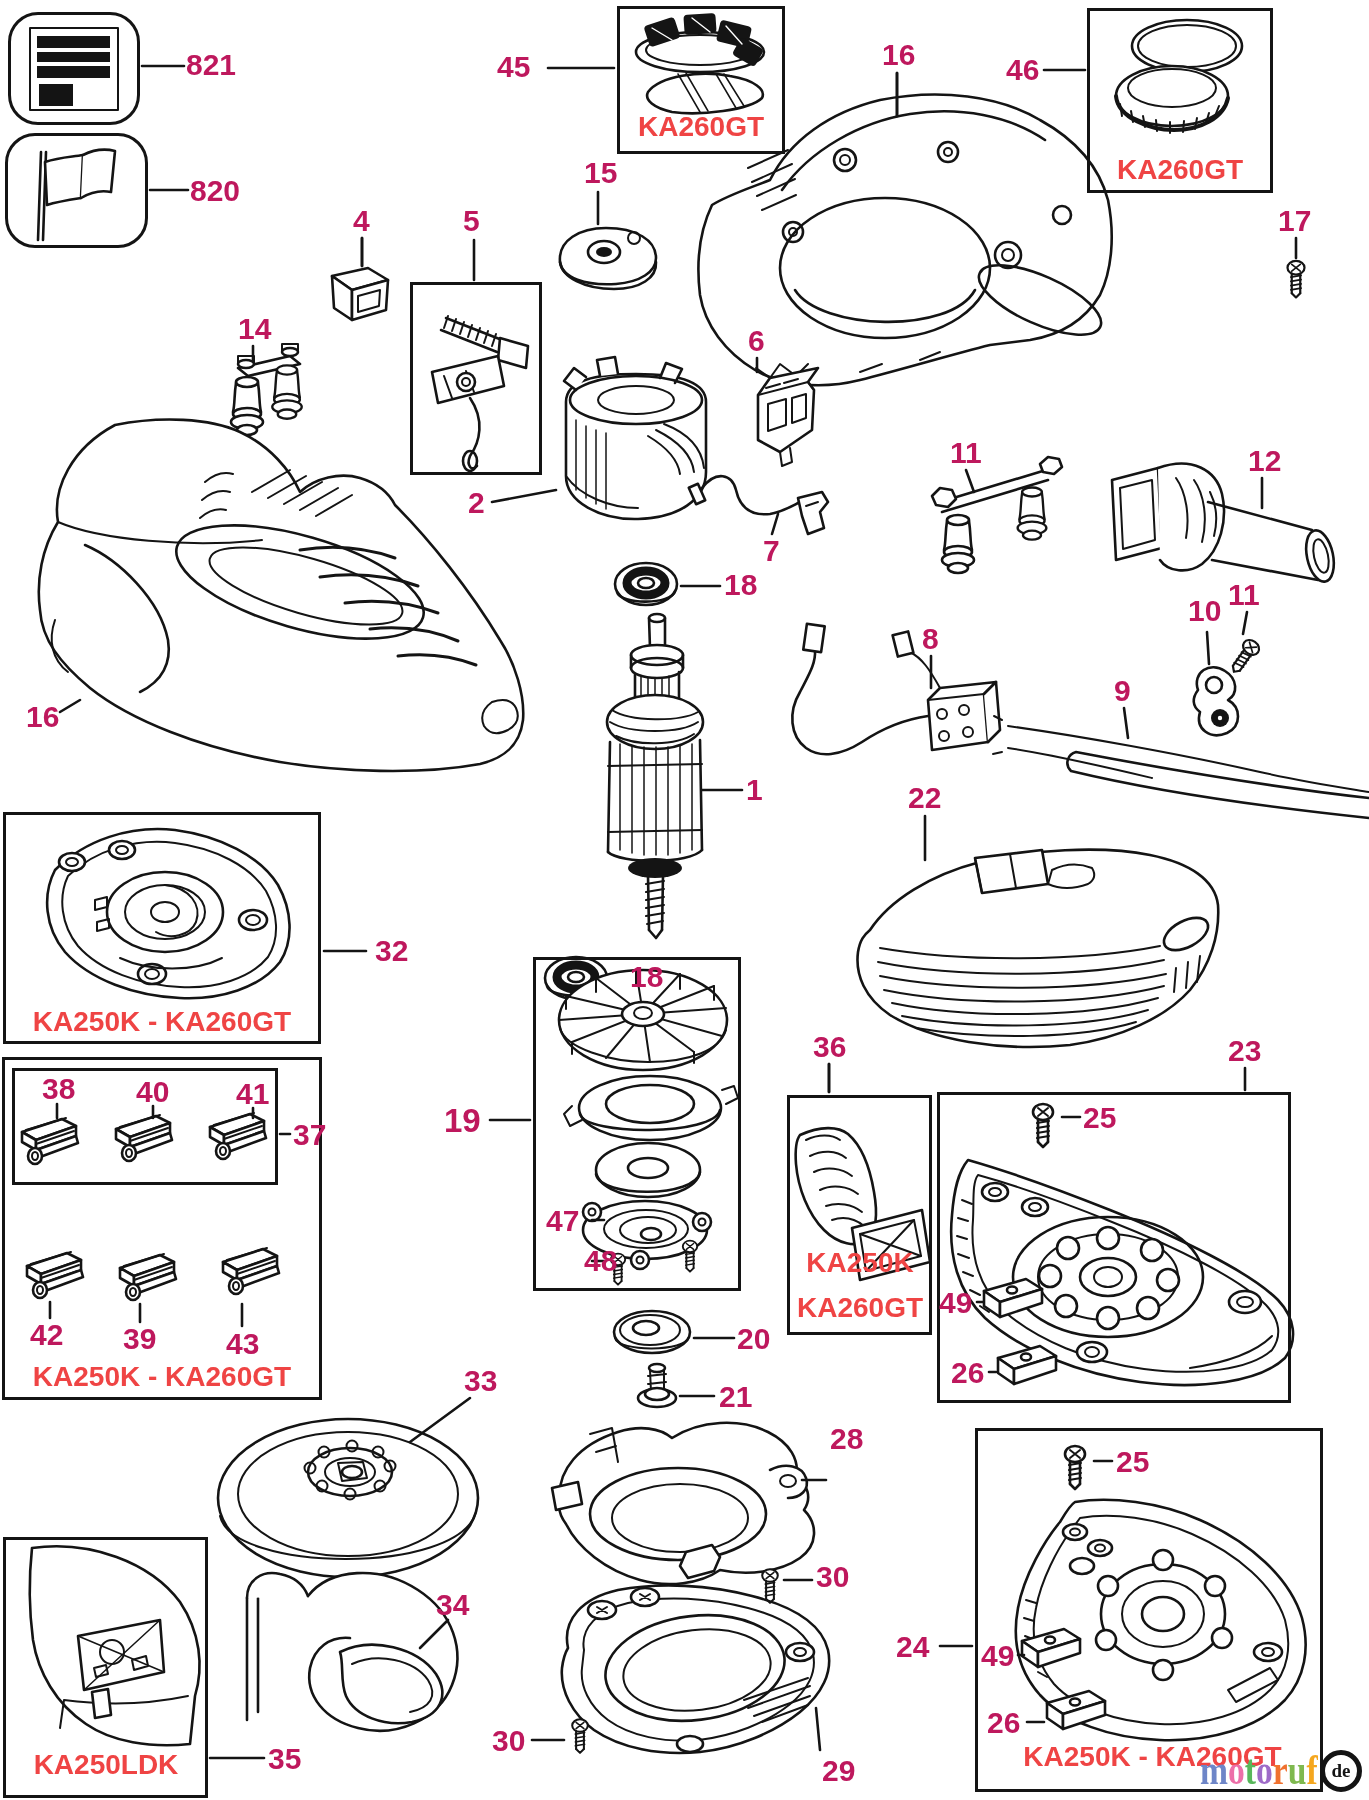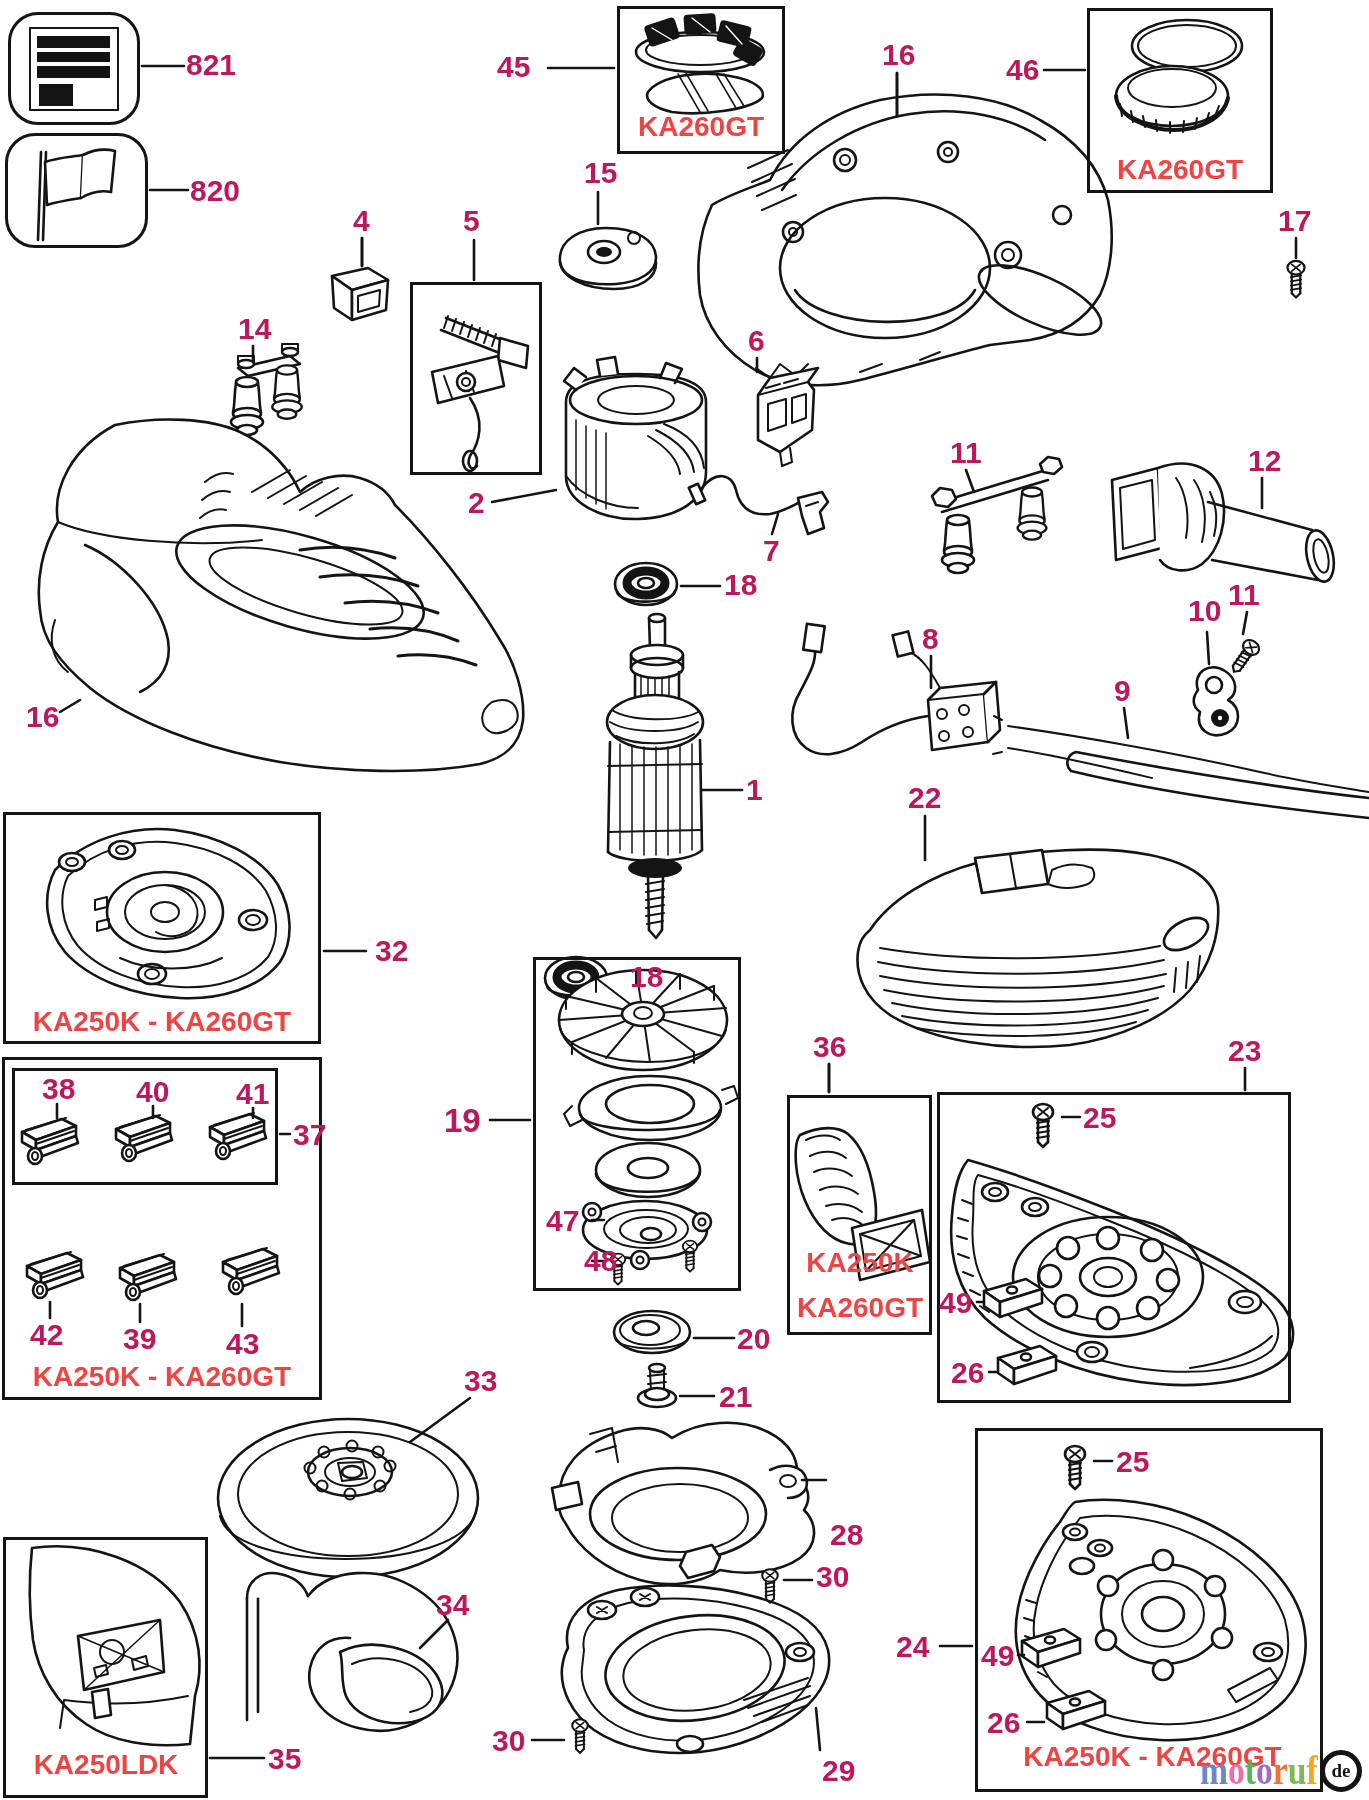--- a/index.html
+++ b/index.html
@@ -621,21 +621,21 @@
   <div class="callout" style="left:42px; top:1074px;">38</div>
   <div class="callout" style="left:136px; top:1077px;">40</div>
   <div class="callout" style="left:236px; top:1079px;">41</div>
   <div class="callout" style="left:293px; top:1120px;">37</div>
   <div class="callout" style="left:30px; top:1320px;">42</div>
   <div class="callout" style="left:123px; top:1324px;">39</div>
   <div class="callout" style="left:226px; top:1329px;">43</div>
   <div class="callout" style="left:737px; top:1324px;">20</div>
   <div class="callout" style="left:719px; top:1382px;">21</div>
   <div class="callout" style="left:464px; top:1366px;">33</div>
-  <div class="callout" style="left:830px; top:1520px;">28</div>
+  <div class="callout" style="left:830px; top:1424px;">28</div>
   <div class="callout" style="left:436px; top:1590px;">34</div>
   <div class="callout" style="left:268px; top:1744px;">35</div>
   <div class="callout" style="left:816px; top:1562px;">30</div>
   <div class="callout" style="left:492px; top:1726px;">30</div>
   <div class="callout" style="left:805px; top:1756px;margin-left:17px;">29</div>
   <div class="callout" style="left:896px; top:1632px;">24</div>
   <div class="callout" style="left:1116px; top:1447px;">25</div>
   <div class="callout" style="left:981px; top:1641px;">49</div>
   <div class="callout" style="left:987px; top:1708px;">26</div>
 

